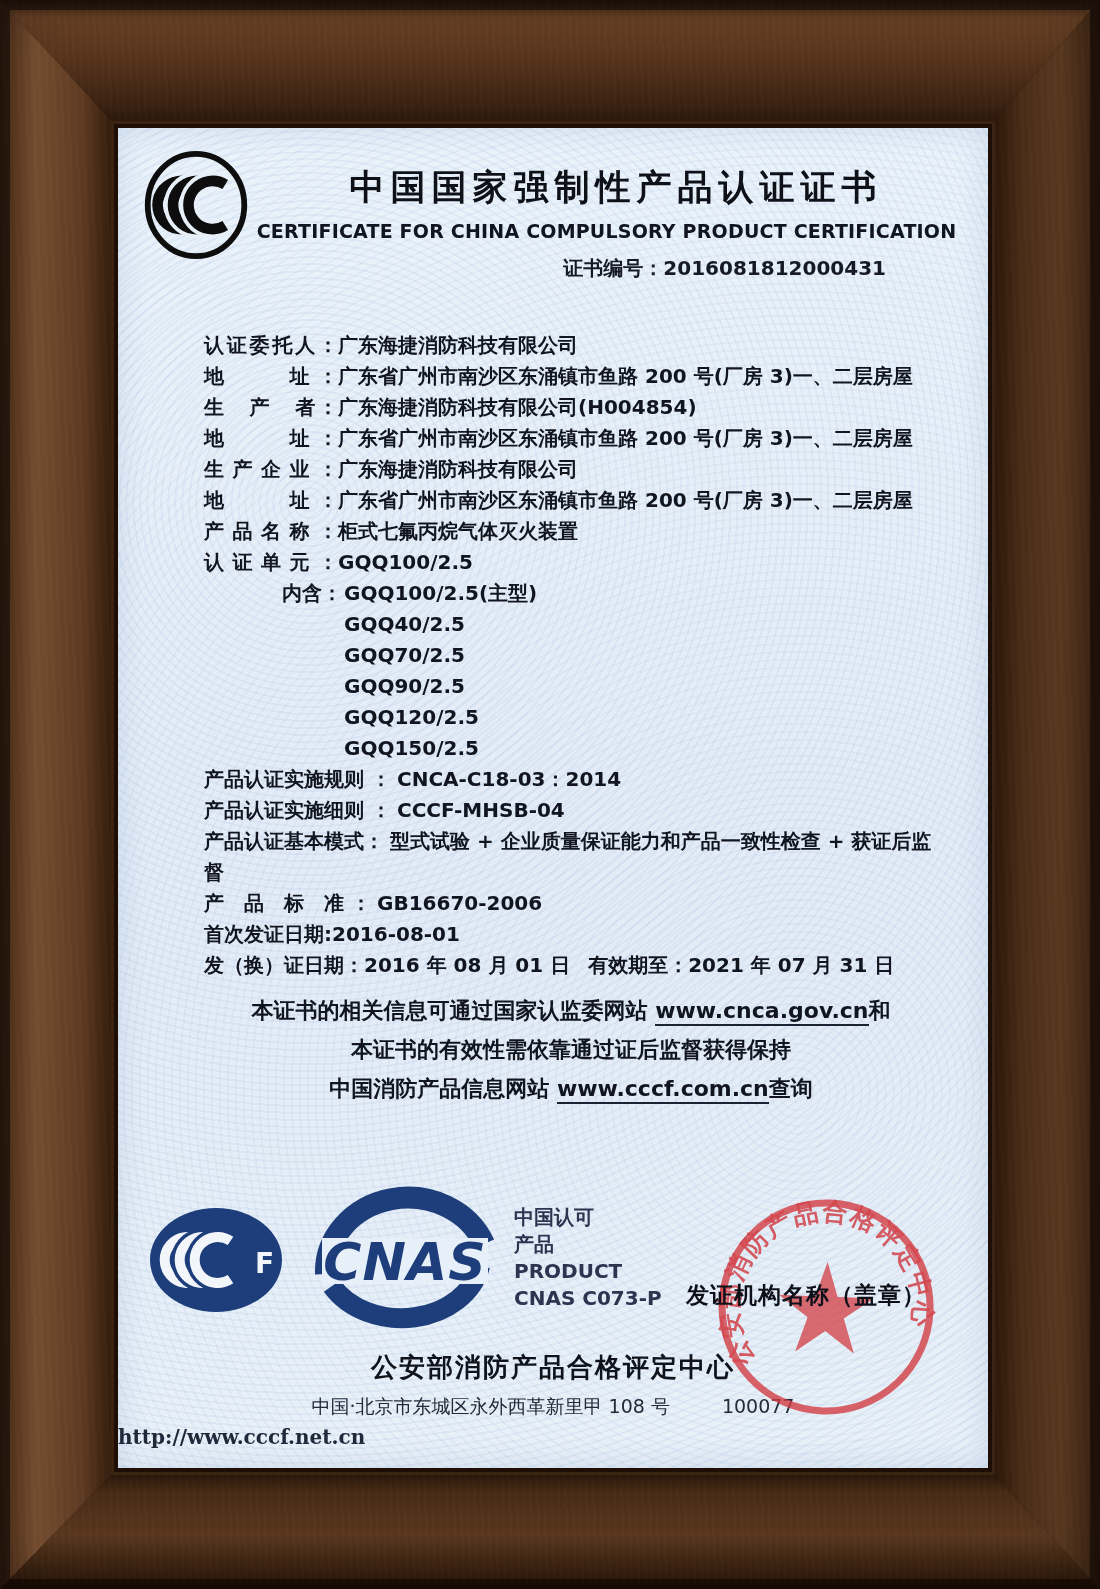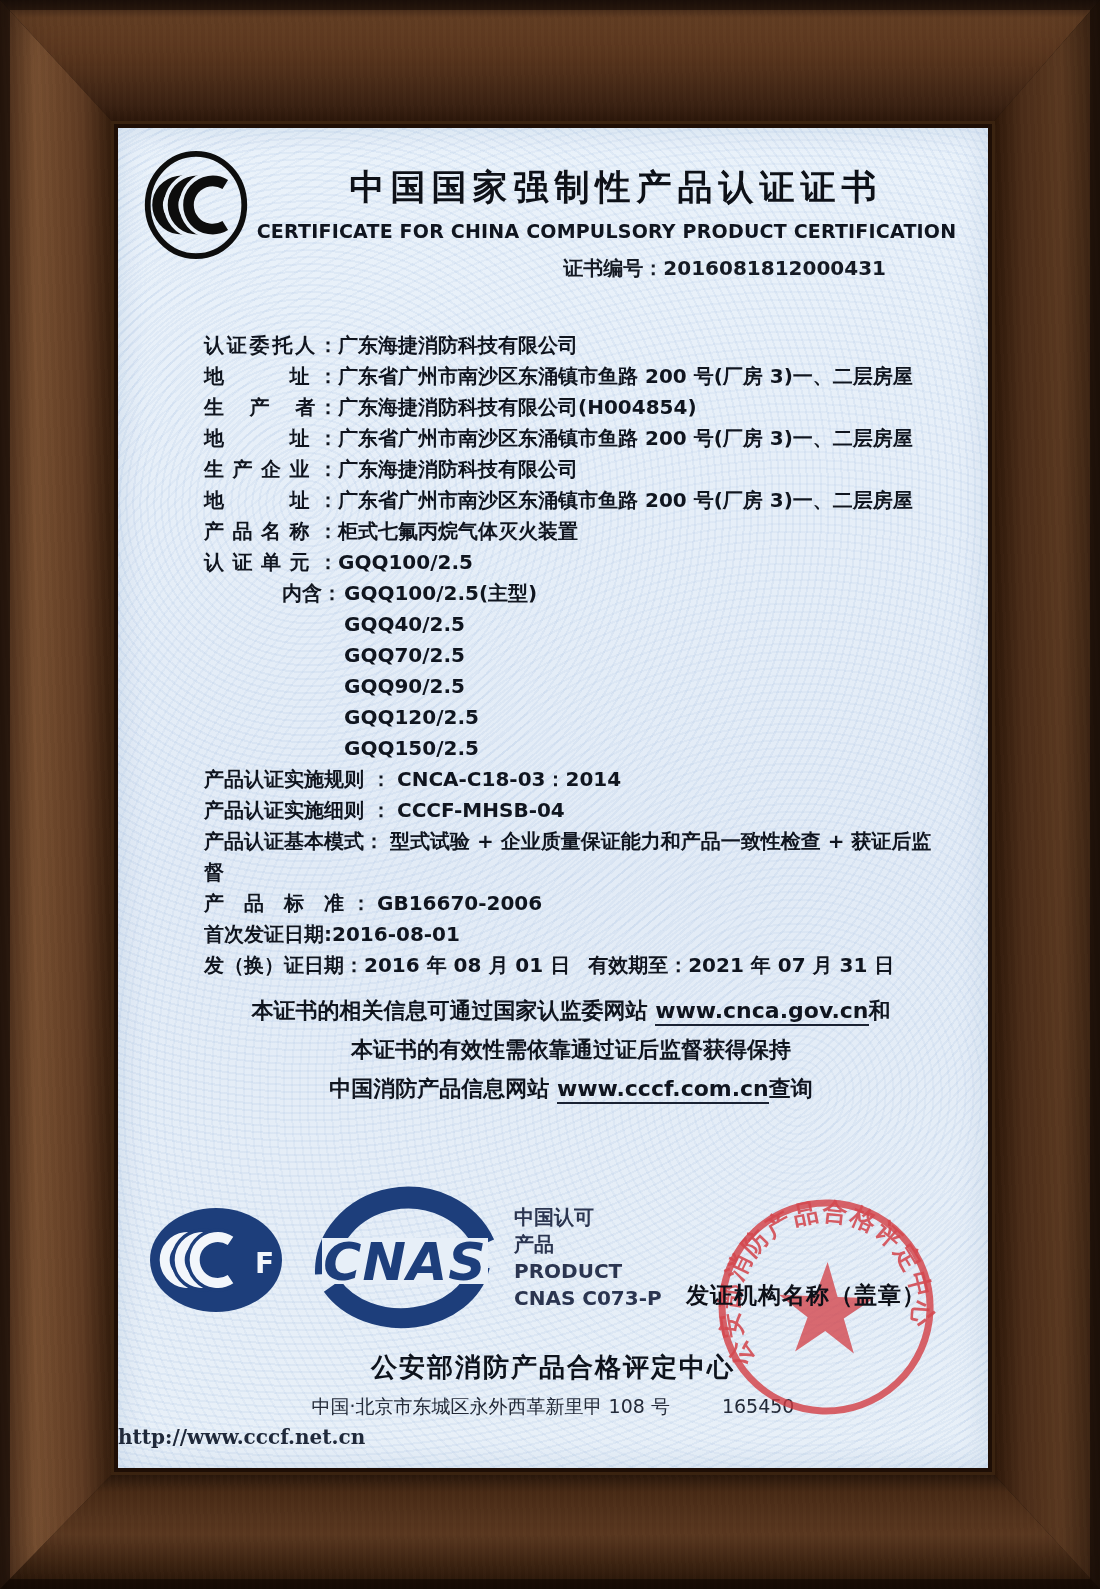--- a/index.html
+++ b/index.html
@@ -206,21 +206,21 @@
 
     <div class="accr">
       <div>中国认可</div>
       <div>产品</div>
       <div>PRODUCT</div>
       <div>CNAS C073-P</div>
     </div>
 
     <div class="footer-org">公安部消防产品合格评定中心</div>
     <div class="footer-addr">
-      <span>中国·北京市东城区永外西革新里甲 108 号</span><span class="gap"></span><span>165450</span>
+      <span>中国·北京市东城区永外西革新里甲 108 号</span><span class="gap"></span><span>100077</span>
     </div>
     <div class="footer-url">http://www.cccf.net.cn</div>
 
     <svg class="seal" viewBox="0 0 244 270">
       <defs>
         <path id="sealArc" d="M 54 190 A 88 88 0 1 1 190 190" fill="none"></path>
       </defs>
       <circle cx="122" cy="133" r="104" fill="none" stroke="#d23940" stroke-width="7" opacity=".85"></circle>
       <polygon opacity=".8" fill="#d23940" points="122,88 133.2,122.6 169.6,122.5 140.1,143.9 151.4,178.5 122,157 92.6,178.5 103.9,143.9 74.4,122.5 110.8,122.6"></polygon>
       <text font-size="25" font-weight="bold" fill="#d23940" opacity=".88" letter-spacing="2" font-family="DejaVu Sans, sans-serif">

